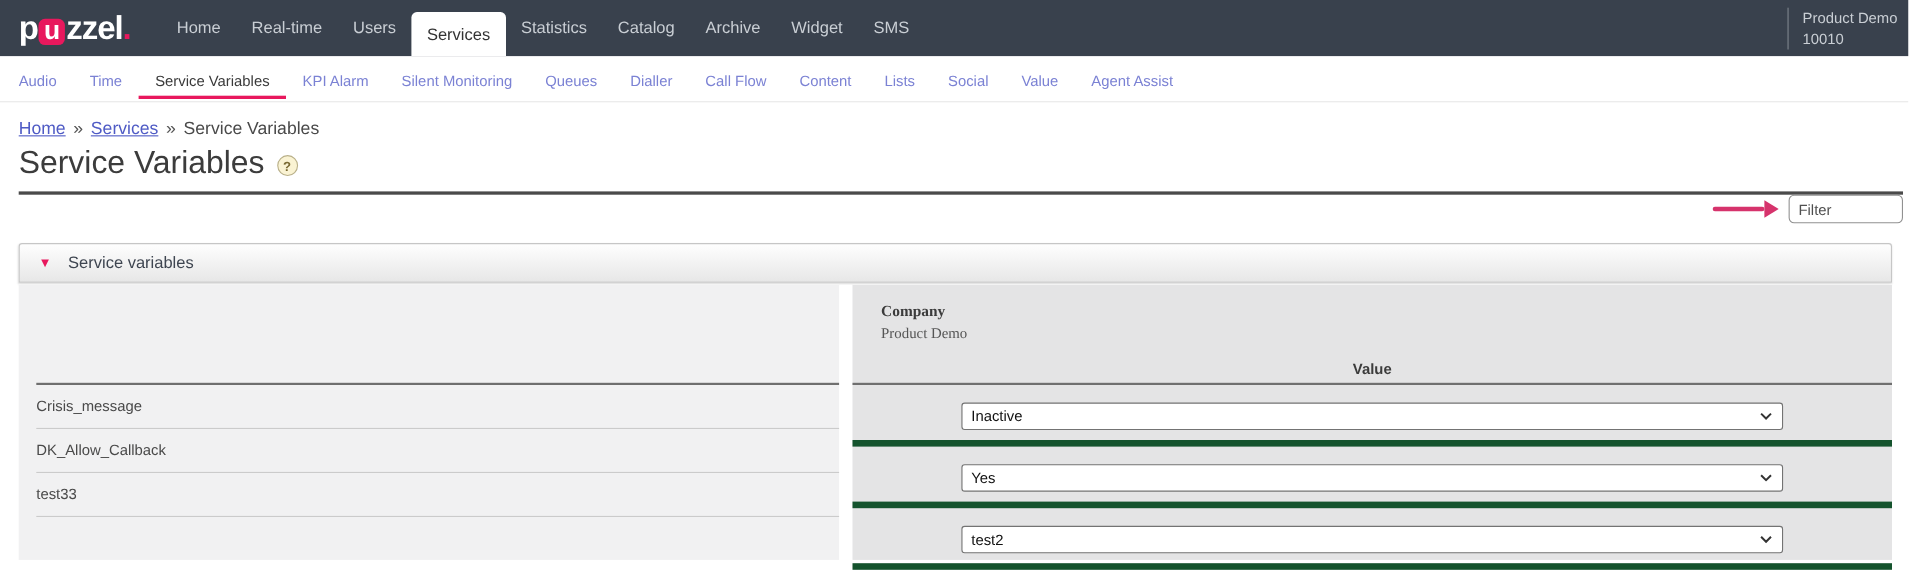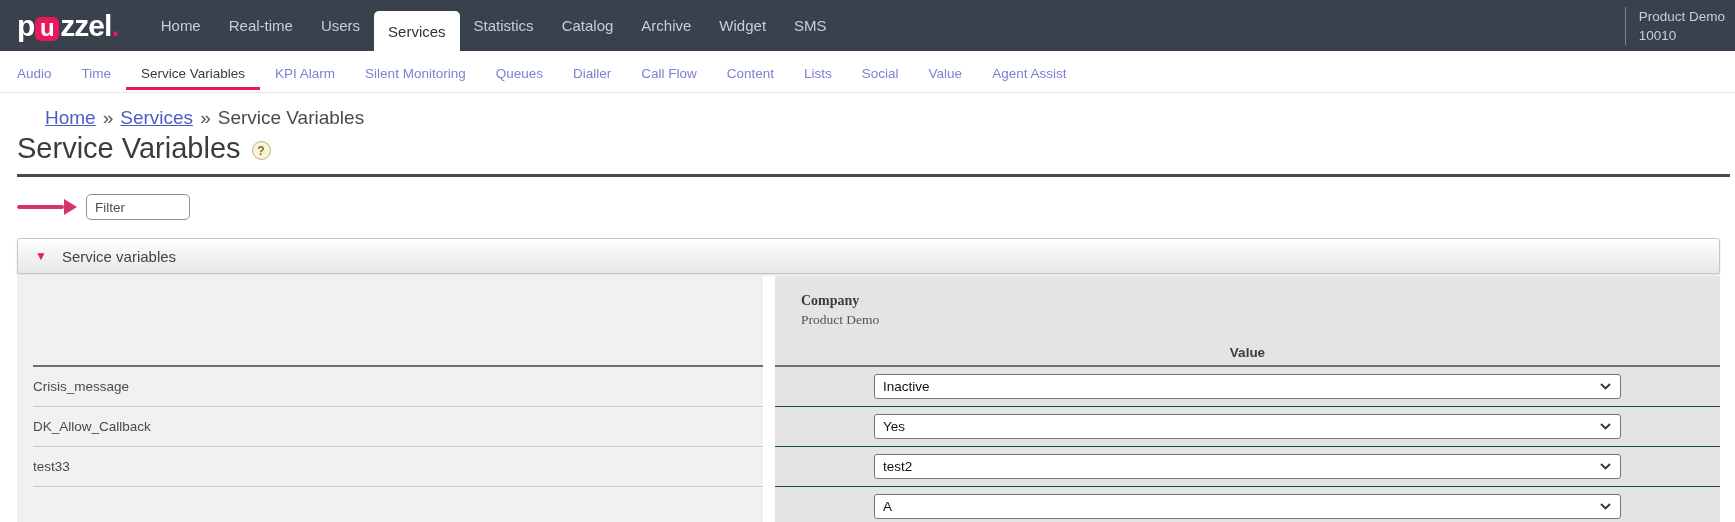--- a/index.html
+++ b/index.html
@@ -26,31 +26,31 @@
   .user-links .ulink { display:block; color:#c9ced4; text-decoration:underline; cursor:pointer; }
   .user-divider { width:1px; height:38px; background:#7e858e; }
   .company-info { line-height:19px; }
   
   .sub-nav { height:42px; display:flex; align-items:center; padding-left:2px;
              border-bottom:1px solid #e8e8e8; font-size:13.5px; }
   .sub-item { color:#7b82d4; padding:13px 15px 9px; cursor:pointer; white-space:nowrap; }
   .sub-item.active { color:#3a3a3a; border-bottom:3px solid #e8185d; padding-bottom:6px; }
   
   .content { padding:0 5px 0 17px; }
-  .breadcrumb { margin-top:16px; font-size:19px; color:#4a4a4a; line-height:17px;margin-left:28px; }
+  .breadcrumb { margin-top:16px; font-size:16px; color:#4a4a4a; line-height:17px; }
   .breadcrumb .bc-link { color:#4f5bc5; text-decoration:underline; cursor:pointer; }
   .bc-sep { margin:0 7px; color:#555; }
   .page-title-row { display:flex; align-items:center; gap:11px; margin-top:6px; }
   .page-title { font-size:29px; font-weight:400; color:#3c3c3c; margin:0; line-height:32px; }
   .help-icon { width:19px; height:19px; border-radius:50%; background:#faf3d3; border:1px solid #b9b089;
                color:#7a6a33; font-size:12px; font-weight:700; display:flex; align-items:center;
                justify-content:center; margin-top:5px; cursor:pointer; }
   .title-divider { border:none; border-top:3px solid #4a4a4a; margin:10px 0 0; }
   
-  .filter-row { margin-top:17px; display:flex; align-items:center; height:26px; }
+  .filter-row { display:flex; justify-content:flex-end; align-items:center; height:26px; }
   .arrow-annotation { display:flex; align-items:center; margin-right:9px; }
   .arrow-line { width:47px; height:4px; background:#d6336c; border-radius:2px; }
   .arrow-head { width:0; height:0; border-left:13px solid #d6336c;
                 border-top:8px solid transparent; border-bottom:8px solid transparent; }
   .filter-input { width:104px; height:26px; border:1px solid #919191; border-radius:5px;
                   padding:0 8px; font-size:13.5px; color:#333; outline:none;
                   font-family:"Liberation Sans", sans-serif; }
   .filter-input::placeholder { color:#4f4f4f; opacity:1; }
   
   .panel { margin:18px 10px 0 0; }
@@ -66,22 +66,22 @@
   .header-spacer { height:89px; }
   .table-header { height:89px; }
   .company-block { padding:15px 0 0 26px;font-family:Liberation Serif, serif; }
   .company-name { font-size:14px; font-weight:700; color:#3c3c3c; line-height:19px; }
   .company-sub { font-size:13.5px; color:#555; line-height:19px; }
   .value-header { margin-top:16px; text-align:center; font-size:13.5px; font-weight:700; color:#3c3c3c; }
   .rows-left { margin-left:16px; border-top:2px solid #6f6f6f; }
   .row-label { height:40px; line-height:40px; font-size:13.5px; color:#4a4a4a;
                border-bottom:1px solid #cbcbcb; }
   .rows-right { border-top:2px solid #6f6f6f; }
-  .row-value { height:40px; display:flex; align-items:center; justify-content:center;
-               border-bottom:1px solid #14532d; }
+  .row-value { height:40px; display:flex; align-items:flex-start; justify-content:center;
+               border-bottom:6px solid #14532d;margin-top:16px; }
   .select-box { width:747px; height:25px; background:#fff; border:1px solid #737373; border-radius:3px;
                 display:flex; align-items:center; justify-content:space-between;
                 padding:0 9px 0 8px; font-size:13.5px; color:#111; cursor:pointer; }
   .chev { display:flex; align-items:center; }
 </style>
 </head>
 <body>
 
 <header class="top-nav">
   <div class="logo">

